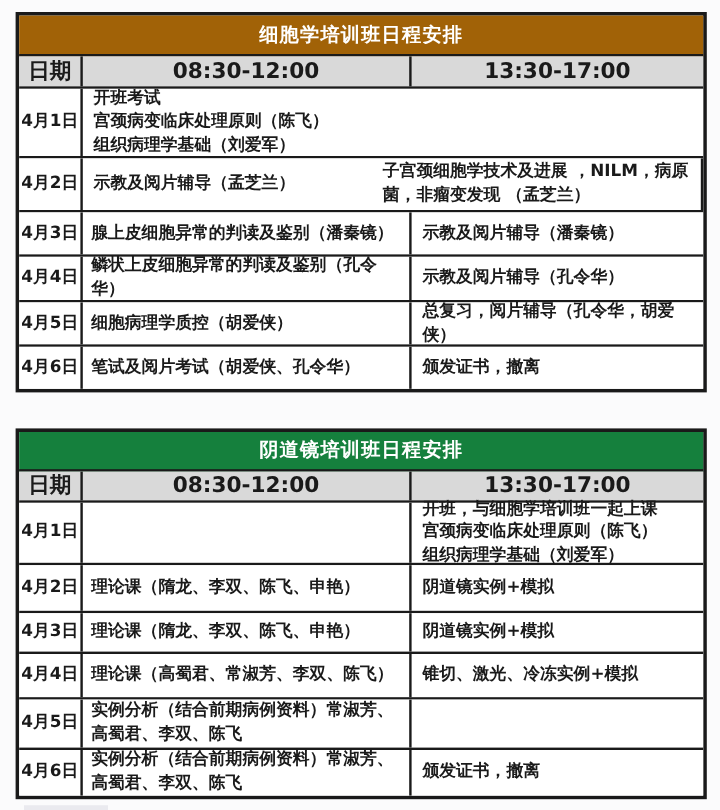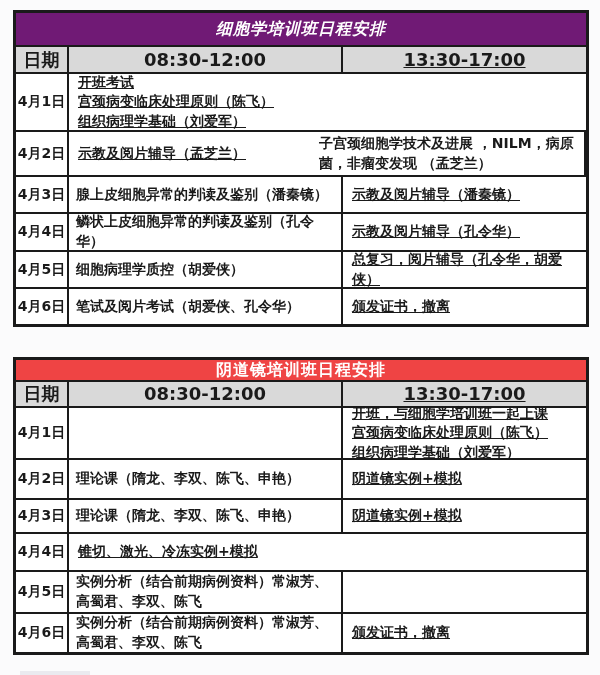--- a/index.html
+++ b/index.html
@@ -23,22 +23,22 @@
   .t2 { top: 357px; }
   .title {
     display: flex;
     align-items: center;
     justify-content: center;
     color: #FFFFFF;
     font-size: 16px;
     letter-spacing: 1px;
     border-bottom: 2px solid #1A1A1A;
   }
-  .t1 .title { height: 34px; background: #701a75; font-style: italic; }
-  .t2 .title { height: 22px; background: #ef4444; }
+  .t1 .title { height: 34px; background: #a16207; }
+  .t2 .title { height: 33px; background: #15803d; }
   .hrow {
     display: flex;
     background: #D9D9D9;
     border-bottom: 2px solid #1A1A1A;
   }
   .t1 .hrow { height: 27px; }
   .t2 .hrow { height: 26px; }
   .hrow .c { justify-content: center; font-size: 18px; padding: 0; text-align: center; }
   .row { display: flex; border-bottom: 2px solid #1A1A1A; background: #FFFFFF; }
   .row.last { border-bottom: none; }
@@ -55,21 +55,21 @@
     justify-content: center;
     text-align: center;
     border-right: 2px solid #1A1A1A;
   }
   .c.am {
     flex: none;
     width: 274px;
     padding: 2px 7px;
     border-right: 2px solid #1A1A1A;
   }
-  .c.pm { flex: 1; padding: 2px 9px; text-decoration: underline; }
+  .c.pm { flex: 1; padding: 2px 9px; }
   
   .t1 .r0 { height: 58px; }
   .t1 .r1 { height: 45px; }
   .t1 .r2 { height: 37px; }
   .t1 .r3 { height: 38px; }
   .t1 .r4 { height: 37px; }
   .t1 .r5 { height: 35px; }
   
   .t2 .r0 { height: 52px; }
   .t2 .r1 { height: 40px; }
@@ -148,20 +148,21 @@
     <div class="c am">理论课（隋龙、李双、陈飞、申艳）</div>
     <div class="c pm">阴道镜实例+模拟</div>
   </div>
   <div class="row r2">
     <div class="c date">4月3日</div>
     <div class="c am">理论课（隋龙、李双、陈飞、申艳）</div>
     <div class="c pm">阴道镜实例+模拟</div>
   </div>
   <div class="row r3">
     <div class="c date">4月4日</div>
+    <div class="c am">理论课（高蜀君、常淑芳、李双、陈飞）</div>
     <div class="c pm">锥切、激光、冷冻实例+模拟</div>
   </div>
   <div class="row r4">
     <div class="c date">4月5日</div>
     <div class="c am">实例分析（结合前期病例资料）常淑芳、高蜀君、李双、陈飞</div>
     <div class="c pm"></div>
   </div>
   <div class="row r5 last">
     <div class="c date">4月6日</div>
     <div class="c am">实例分析（结合前期病例资料）常淑芳、高蜀君、李双、陈飞</div>

